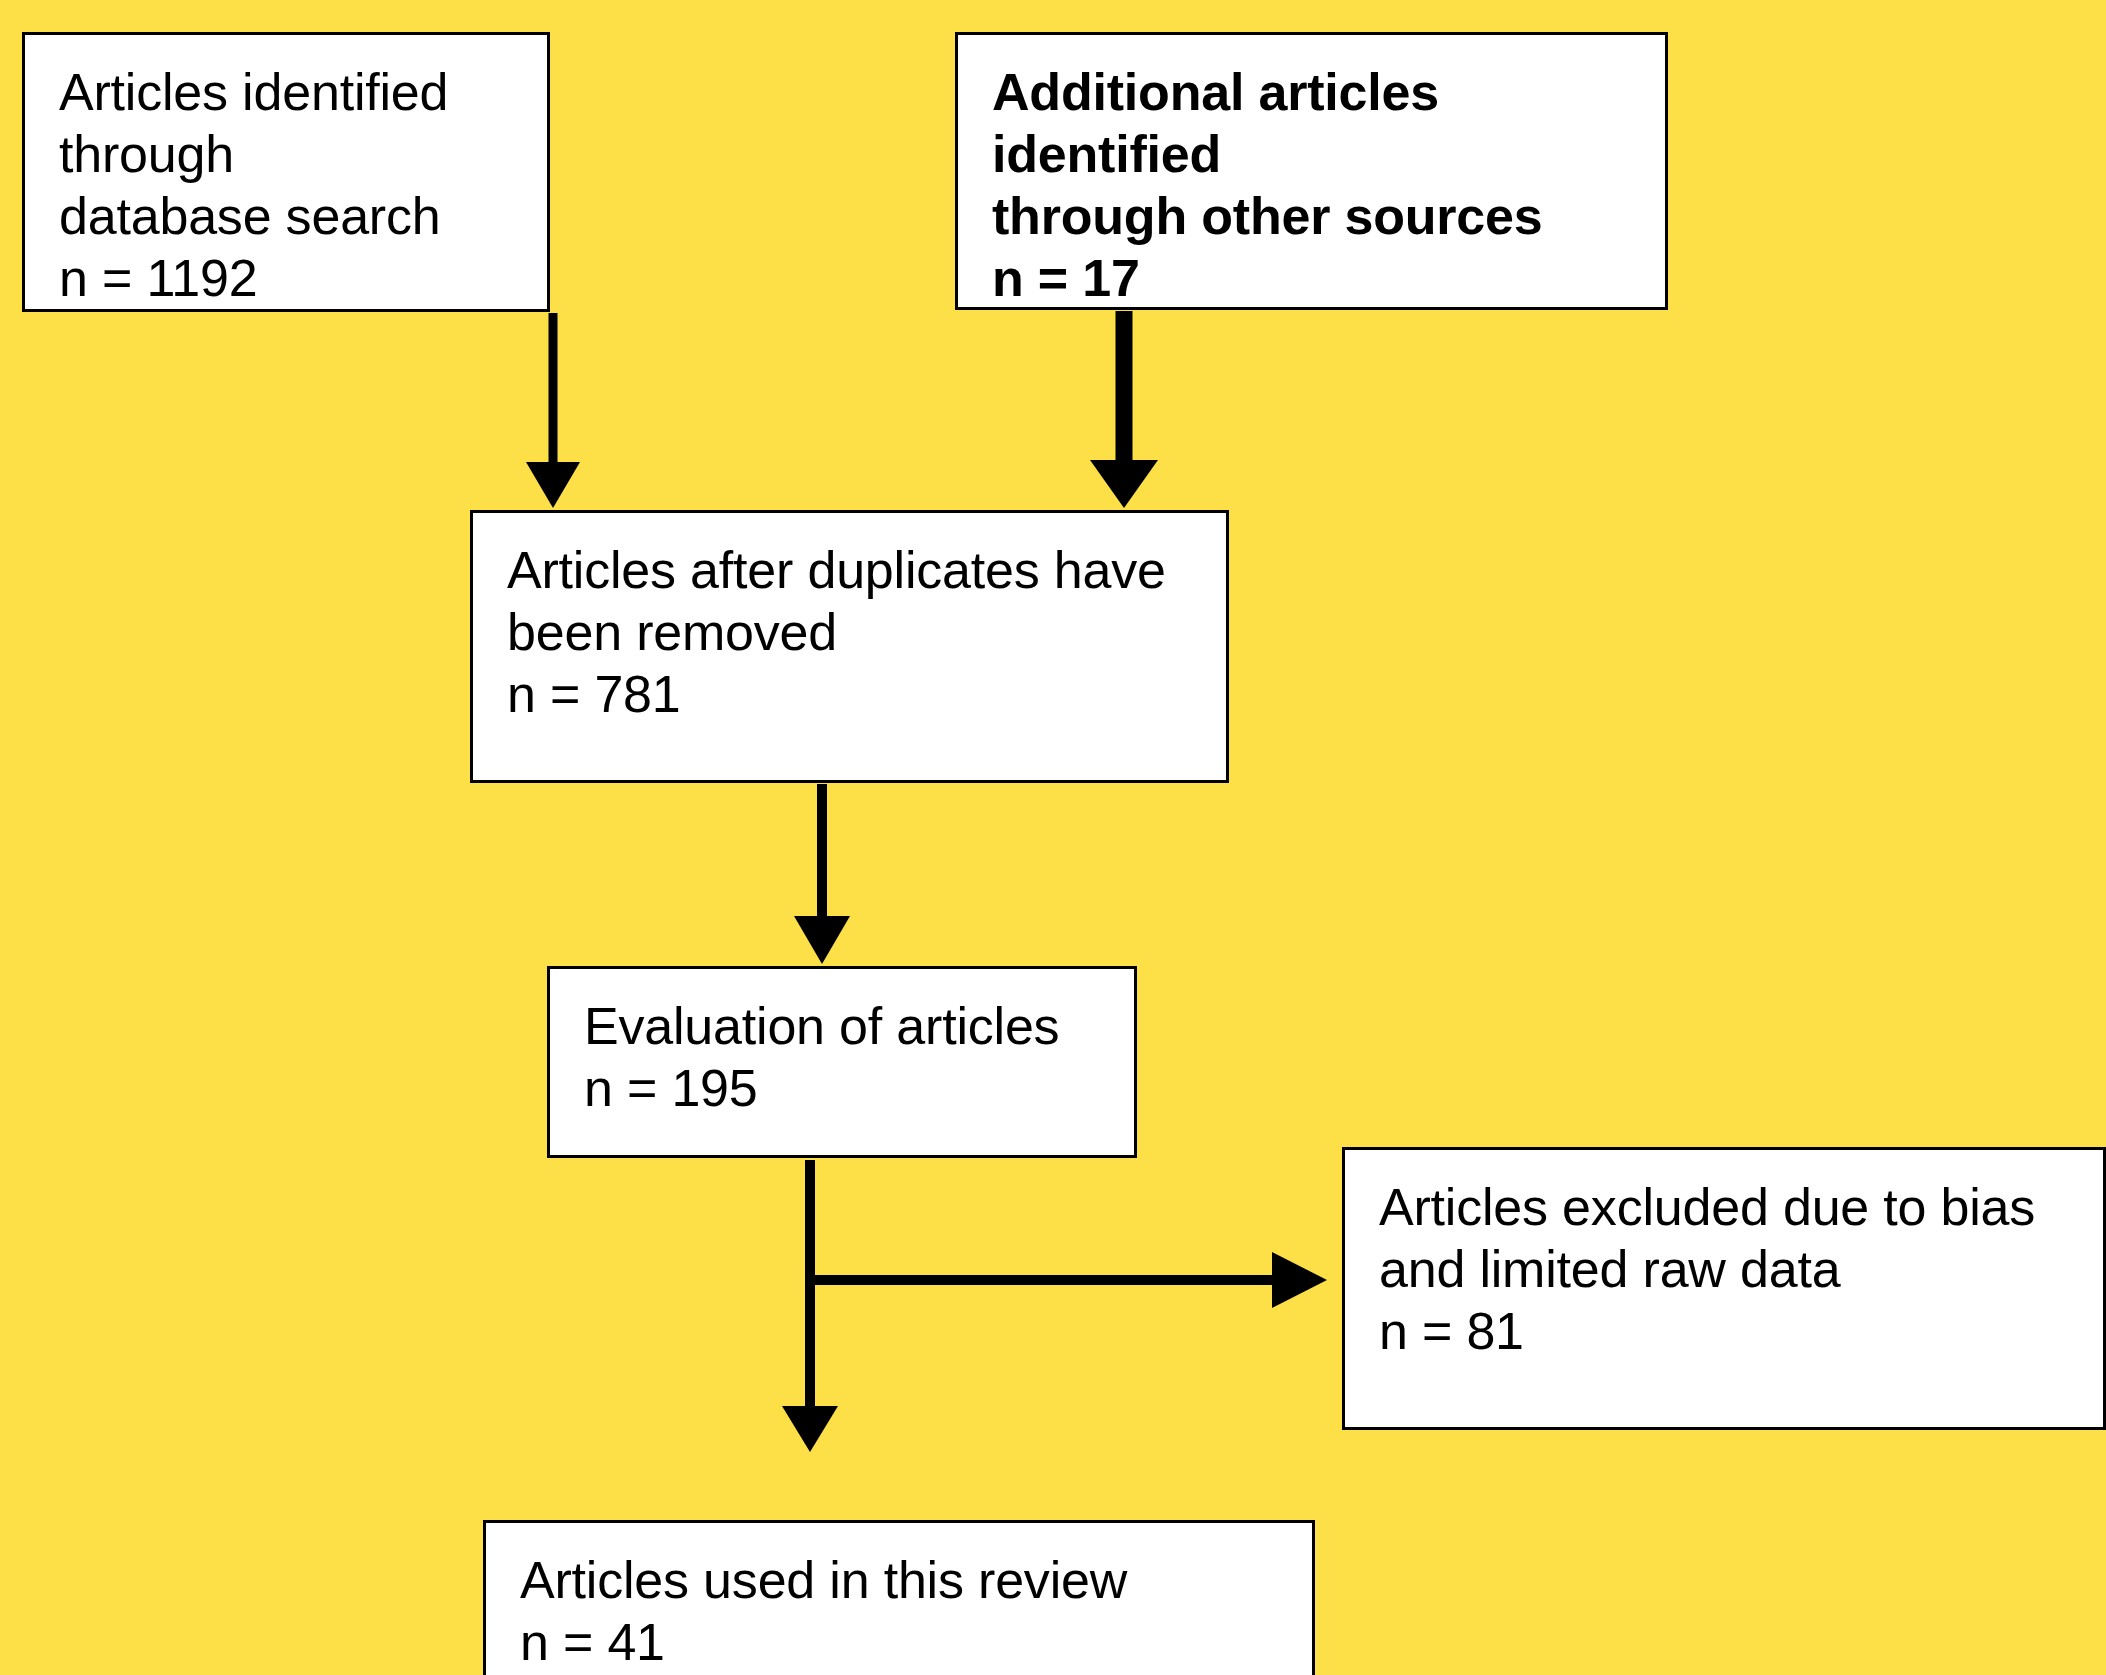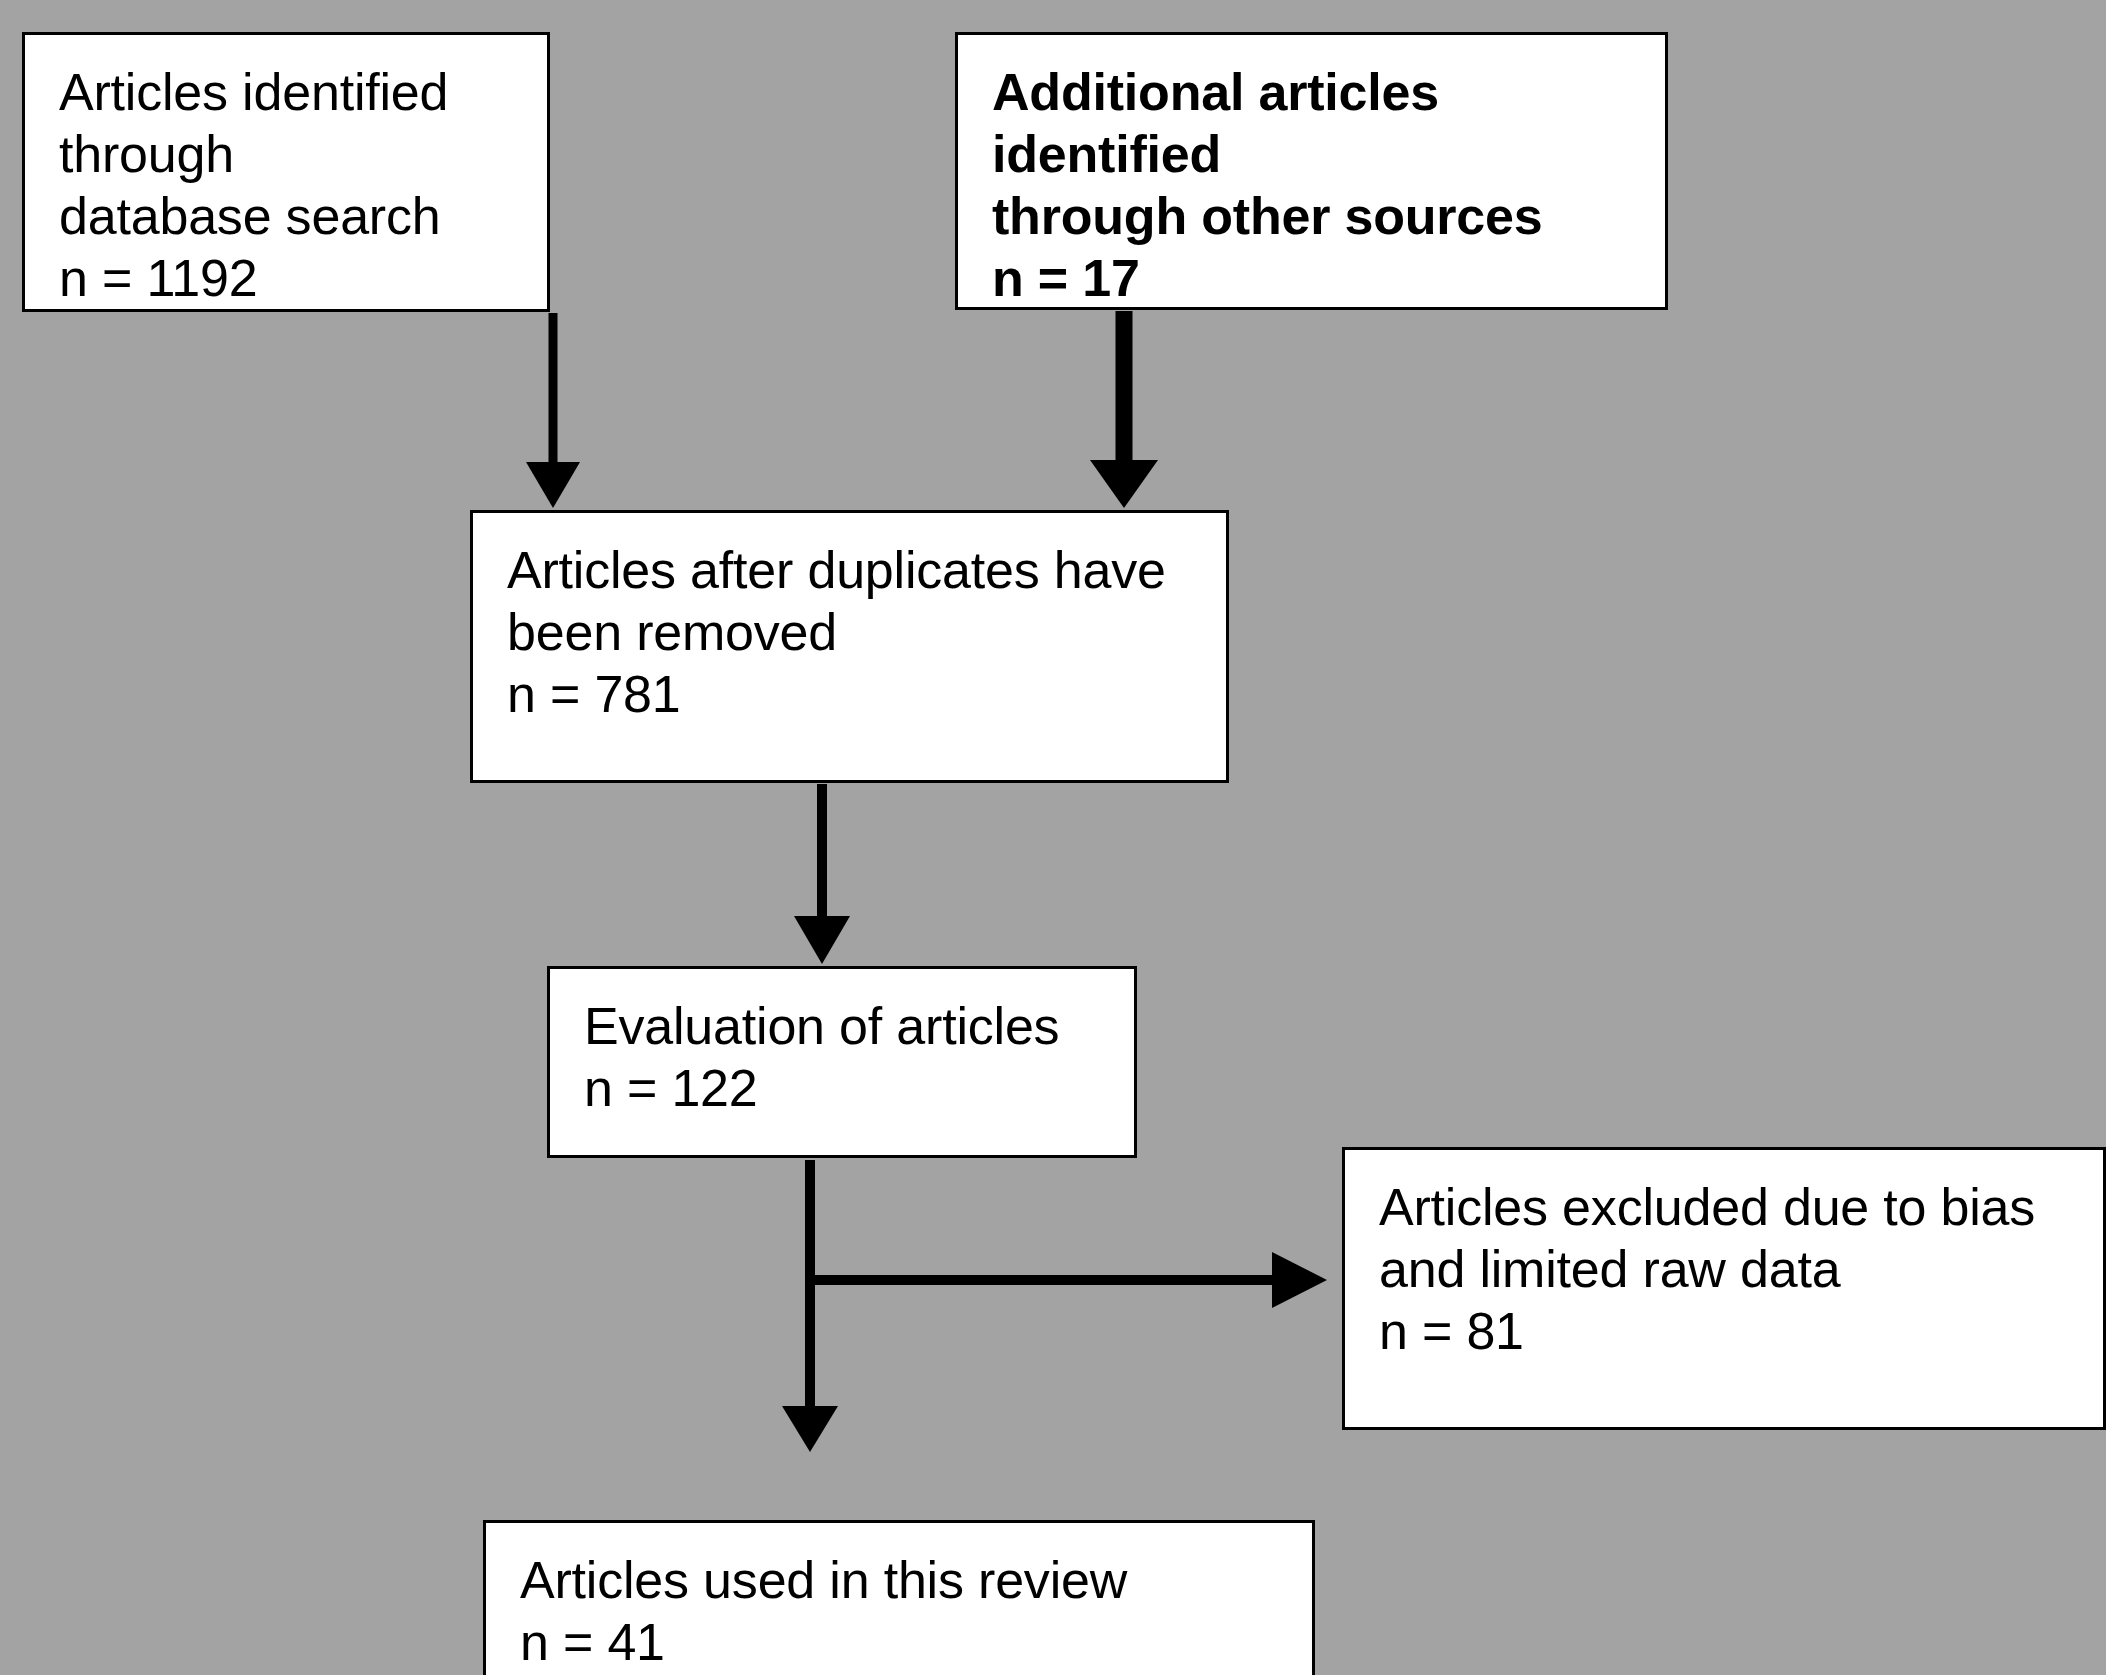--- a/index.html
+++ b/index.html
@@ -5,21 +5,21 @@
 <style>
   html, body {
     margin: 0;
     padding: 0;
     background: #ffffff;
   }
   #canvas {
     position: relative;
     width: 2106px;
     height: 1675px;
-    background: #a3a3a3;
+    background: #fde047;
     overflow: hidden;
     font-family: "Liberation Sans", sans-serif;
   }
   .node {
     position: absolute;
     box-sizing: border-box;
     background: #ffffff;
     border: 3px solid #000000;
     color: #000000;
     display: block;
@@ -98,21 +98,21 @@
   </div>
 
   <div class="node" style="left:470px; top:510px; width:759px; height:273px;">
     <div class="node-text">Articles after duplicates have
 been removed
 n = 781</div>
   </div>
 
   <div class="node" style="left:547px; top:966px; width:590px; height:192px;">
     <div class="node-text">Evaluation of articles
-n = 122</div>
+n = 195</div>
   </div>
 
   <div class="node" style="left:1330px; top:1147px; width:764px; height:283px;margin-left:12px;">
     <div class="node-text">Articles excluded due to bias
 and limited raw data
 n = 81</div>
   </div>
 
   <div class="node" style="left:483px; top:1520px; width:832px; height:198px;">
     <div class="node-text">Articles used in this review

